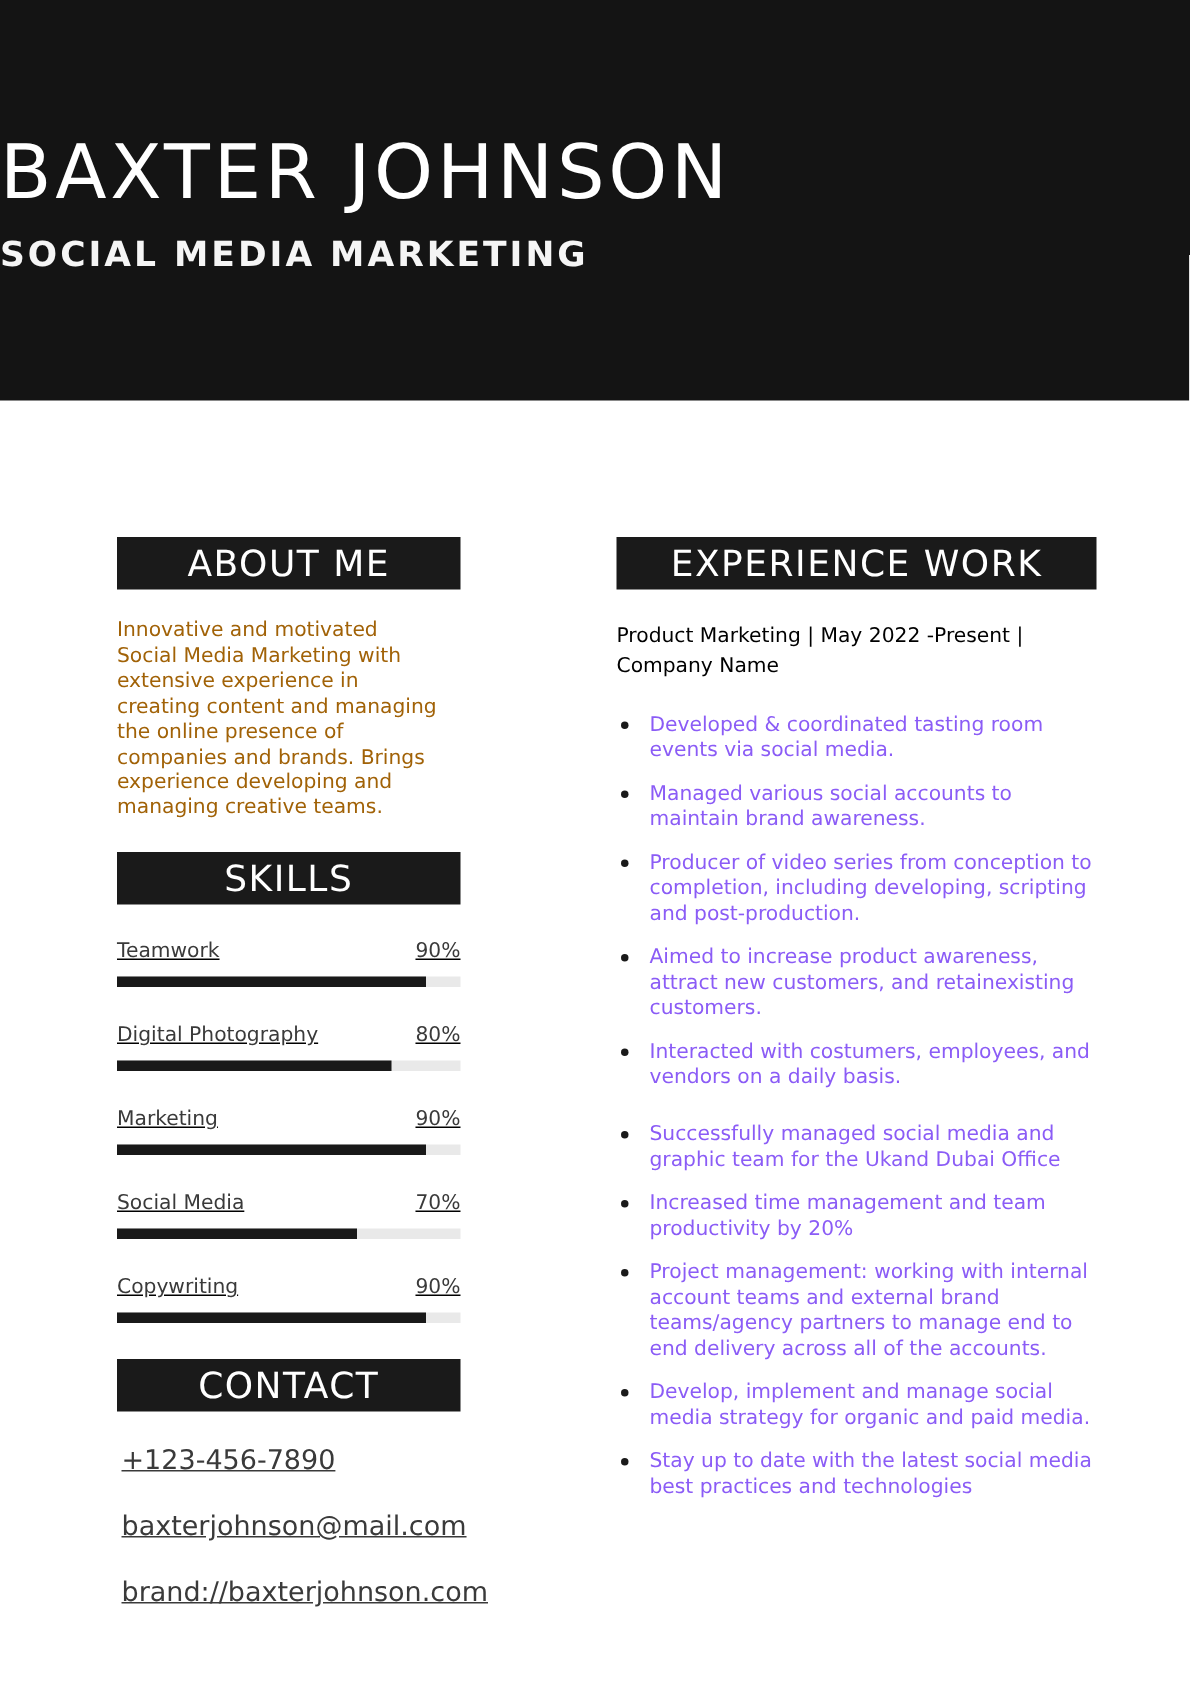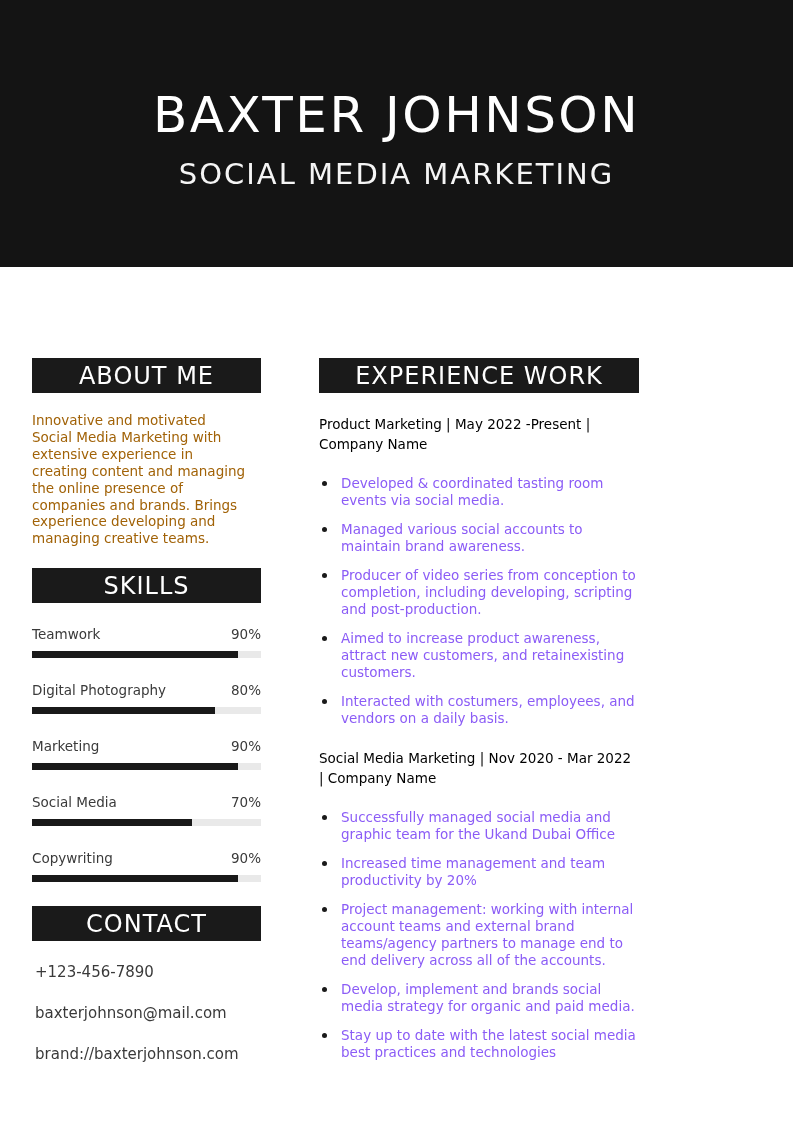--- a/index.html
+++ b/index.html
@@ -14,47 +14,47 @@
     overflow: hidden;
   }
 
   
   .top-header {
     height: 267px;
     background: #141414;
     color: #ffffff;
     display: flex;
     flex-direction: column;
-    align-items: center;
+    align-items: flex-start;
     justify-content: flex-start;
     padding-top: 88px;
   }
   .name {
     font-size: 50px;
     font-weight: 500;
     letter-spacing: 2.5px;
     line-height: 1.1;
     white-space: nowrap;
   }
   .subtitle {
     margin-top: 14px;
-    font-size: 29px;
-    font-weight: 400;
+    font-size: 23px;
+    font-weight: 700;
     letter-spacing: 2px;
     white-space: nowrap;
     color: #f5f5f5;
   }
 
   
   .content {
     display: flex;
-    padding: 91px 76px 0 32px;
+    padding: 91px 76px 0 78px;
   }
   .col-left  { width: 229px; flex: 0 0 229px; }
-  .col-right { width: 320px; flex: 0 0 320px; margin-left: 58px; }
+  .col-right { width: 320px; flex: 0 0 320px; margin-left: 104px; }
 
   
   .section-bar {
     height: 35px;
     background: #1a1a1a;
     color: #ffffff;
     display: flex;
     align-items: center;
     justify-content: center;
     font-size: 24px;
@@ -68,21 +68,21 @@
     margin-top: 19px;
     font-size: 13.5px;
     line-height: 16.9px;
     color: #a16207;
     width: 218px;
   }
 
   
   .skills-bar-header { margin-top: 21px; }
   .skills-list { margin-top: 23px; }
-  .skill { margin-bottom: 24px; }
+  .skill { margin-bottom: 24px; text-decoration: underline; }
   .skill-head {
     display: flex;
     justify-content: space-between;
     align-items: baseline;
     font-size: 13.5px;
     color: #3a3a3a;
   }
   .skill-track {
     margin-top: 9px;
     height: 7px;
@@ -91,24 +91,25 @@
   }
   .skill-fill {
     height: 100%;
     background: #191919;
   }
 
   
   .contact-bar-header { margin-top: 14px; }
   .contact-list { margin-top: 22px; }
   .contact-item {
-    font-size: 15px;
+    font-size: 18px;
     color: #3a3a3a;
     margin-bottom: 23px;
     padding-left: 3px;
+    text-decoration: underline;
   }
 
   
   .job-heading {
     margin-top: 21px;
     font-size: 13.5px;
     font-weight: 500;
     line-height: 20px;
     color: #000000;
   }
@@ -226,25 +227,24 @@
         <ul class="job-bullets">
           <li>Developed &amp; coordinated tasting room events via social media.</li>
           <li>Managed various social accounts to maintain brand awareness.</li>
           <li>Producer of video series from conception to completion, including developing, scripting and post-production.</li>
           <li>Aimed to increase product awareness, attract new customers, and retainexisting customers.</li>
           <li>Interacted with costumers, employees, and vendors on a daily basis.</li>
         </ul>
       </div>
 
       <div class="job job2">
-        <div class="job-heading">Social Media Marketing | Nov 2020 - Mar 2022 | Company Name</div>
         <ul class="job-bullets">
           <li>Successfully managed social media and graphic team for the Ukand Dubai Office</li>
           <li>Increased time management and team productivity by 20%</li>
           <li>Project management: working with internal account teams and external brand teams/agency partners to manage end to end delivery across all of the accounts.</li>
-          <li>Develop, implement and brands social media strategy for organic and paid media.</li>
+          <li>Develop, implement and manage social media strategy for organic and paid media.</li>
           <li>Stay up to date with the latest social media best practices and technologies</li>
         </ul>
       </div>
 
     </div>
   </div>
 </div>
 
 </body></html>

